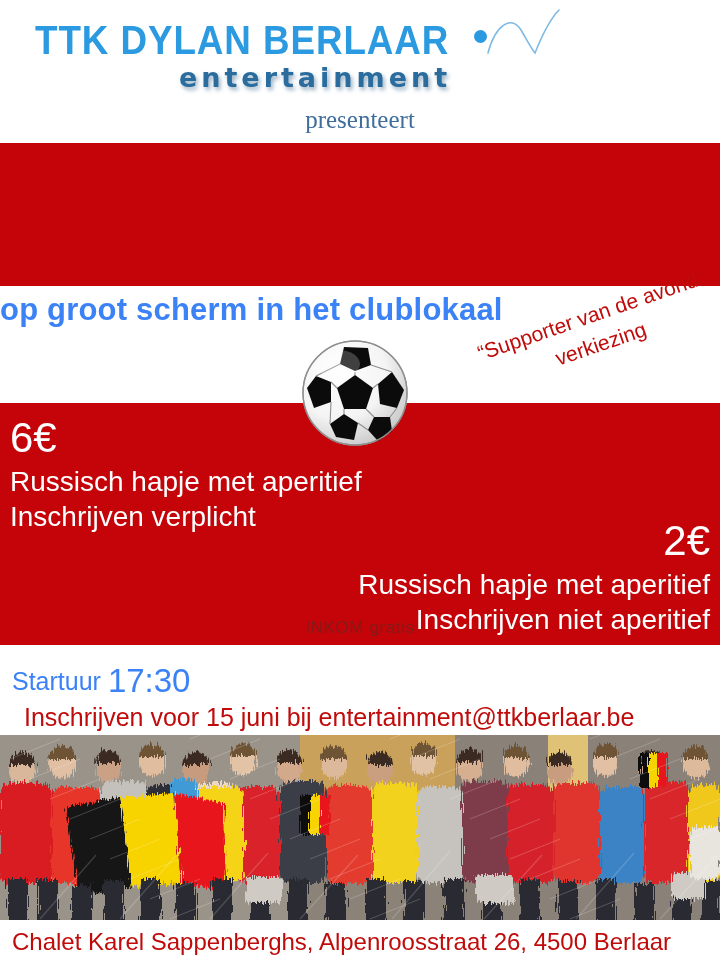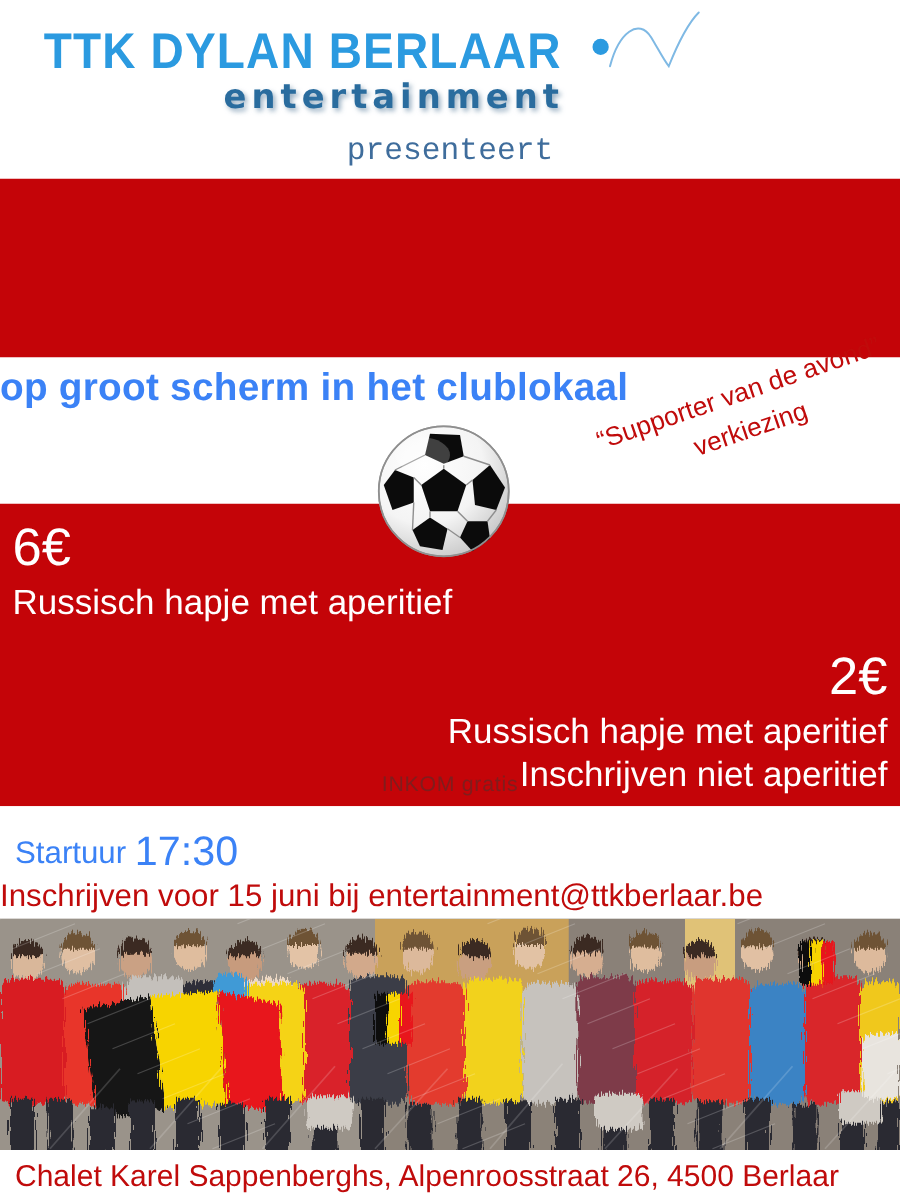--- a/index.html
+++ b/index.html
@@ -61,21 +61,21 @@
     font-size:27px;
     letter-spacing:4px;
     color:#2a6c9e;
     text-shadow:2px 3px 4px rgba(120,150,175,0.75);
   }
   .presenteert{
     position:absolute;left:0;top:106px;width:720px;
     text-align:center;
     font-size:25px;
     color:#3f6d9c;
-    font-family:Liberation Mono, monospace;
+    font-family:Liberation Serif, serif;
   }
 
   
   .band-date{
     position:absolute;left:0;top:143px;width:720px;height:143px;
     background:#c40408;
   }
   .flag{
     position:absolute;
     box-shadow:0 0 3px rgba(0,0,0,0.35);
@@ -184,21 +184,21 @@
     color:#3b82f6;
     font-size:25px;
     font-family:"Liberation Sans", sans-serif;
     white-space:nowrap;
   }
   .startuur .big{
     font-size:33px;
     vertical-align:-2px;
   }
   .signup{
-    position:absolute;left:0;top:703px;
+    position:absolute;left:24px;top:703px;
     color:#c00b0b;
     font-size:25px;
     font-family:"Liberation Sans", sans-serif;
     white-space:nowrap;
   }
 
   
   .photo{
     position:absolute;left:0;top:735px;width:720px;height:185px;
     overflow:hidden;
@@ -307,20 +307,21 @@
       <circle cx="55" cy="55" r="52" fill="none" stroke="#8f8f8f" stroke-width="1.4"></circle>
       <ellipse cx="38" cy="26" rx="22" ry="14" fill="#ffffff" opacity="0.22"></ellipse>
     </svg>
   </div>
 
   <div class="band-price"></div>
 
   <div class="price-left">
     <div class="amount">6€</div>
     <div class="pline">Russisch hapje met aperitief</div>
+    <div class="pline">Inschrijven verplicht</div>
   </div>
 
   <div class="price-right">
     <div class="amount">2€</div>
     <div class="pline">Russisch hapje met aperitief</div>
     <div class="pline">Inschrijven niet aperitief</div>
   </div>
 
   <div class="inkom">INKOM  gratis</div>
 

